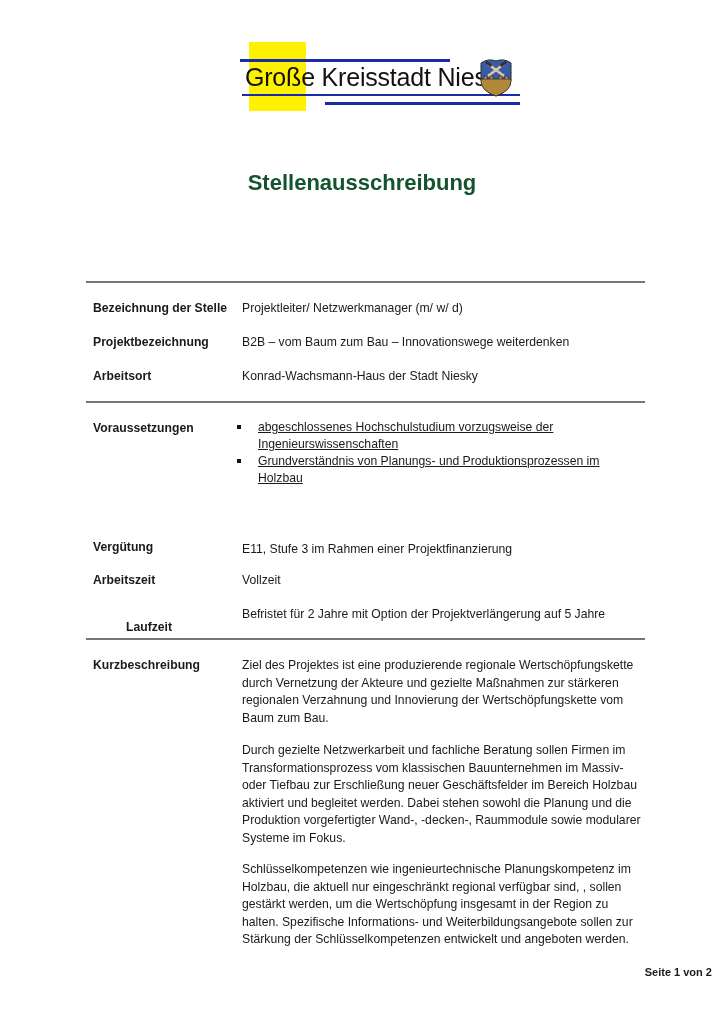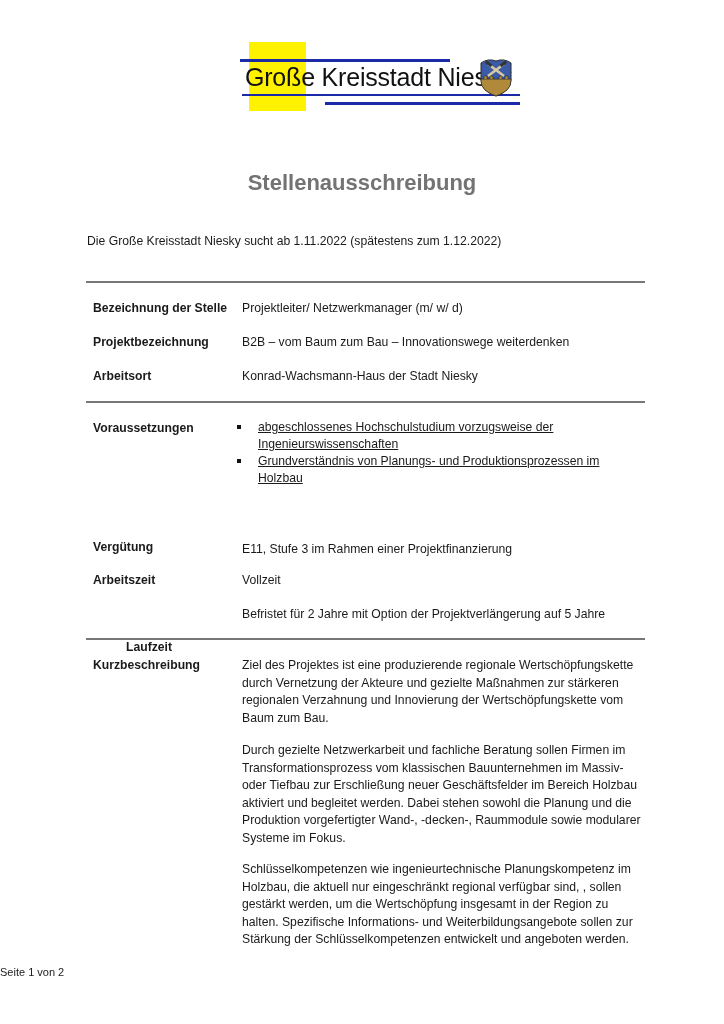--- a/index.html
+++ b/index.html
@@ -13,33 +13,33 @@
     .logo-line-top { left: 240px; top: 59px; width: 210px; height: 3px; background: #1a2aa8; }
     .logo-line-mid { left: 242px; top: 94px; width: 278px; height: 1.5px; background: #1a2aa8; }
     .logo-line-bot { left: 325px; top: 102px; width: 195px; height: 3px; background: #1a2aa8; }
     .logo-text {
       left: 245px; top: 63px; font-family: "Liberation Sans", sans-serif;
       font-size: 25px; color: #111; white-space: nowrap; letter-spacing: -0.2px;
     }
     .coat { left: 478px; top: 57px; width: 36px; height: 40px; }
     .title {
       left: 0; width: 724px; top: 170px; text-align: center;
-      font-size: 22px; font-weight: bold; color: #737373;
+      font-size: 22px; font-weight: bold; color: #14532d;
     }
     .intro { left: 87px; top: 233px; font-size: 12.2px; line-height: 17px; }
     .rule { left: 86px; width: 559px; height: 1.5px; background: #777; }
     .lbl { left: 93px; font-size: 12.2px; font-weight: bold; white-space: nowrap; }
     .val { left: 242px; font-size: 12.2px; white-space: nowrap; }
     .bullets { left: 232px; top: 419px; font-size: 12.2px; line-height: 17px; margin: 0; padding: 0; list-style: none; width: 400px; }
     .bullets li { position: relative; padding-left: 26px; text-decoration: underline; }
     .bullets li::before {
       content: ""; position: absolute; left: 5px; top: 6px; width: 4px; height: 4px; background: #111;
     }
     .para { left: 257px; width: 392px; font-size: 12.2px; line-height: 17.5px; margin: 0; }
-    .footer { left: 0; width: 712px; top: 966px; text-align: left; font-size: 11px; font-weight: normal; }
+    .footer { left: 0; width: 712px; top: 966px; text-align: right; font-size: 11px; font-weight: bold; }
   </style>
 </head>
 <body>
 
 <div class="abs logo-yellow"></div>
 <div class="abs logo-line-top"></div>
 <div class="abs logo-text">Große Kreisstadt Niesky</div>
 <div class="abs logo-line-mid"></div>
 <div class="abs logo-line-bot"></div>
 <svg class="abs coat" viewBox="0 0 36 40">
@@ -48,21 +48,20 @@
   <path d="M6 22 L6 19 L9 19 L9 22 M12 22 L12 19 L15 19 L15 22 M21 22 L21 19 L24 19 L24 22 M27 22 L27 19 L30 19 L30 22" fill="#b08a3a" stroke="#2a2a2a" stroke-width="0.6"></path>
   <line x1="10" y1="7" x2="26" y2="19" stroke="#d9c9a0" stroke-width="2.5"></line>
   <line x1="26" y1="7" x2="10" y2="19" stroke="#d9c9a0" stroke-width="2.5"></line>
   <rect x="7" y="5" width="7" height="3" fill="#333" transform="rotate(37 10 7)"></rect>
   <rect x="22" y="5" width="7" height="3" fill="#333" transform="rotate(-37 26 7)"></rect>
 </svg>
 
 <div class="abs title">Stellenausschreibung</div>
 
 <div class="abs intro">
-  <div>Die Große Kreisstadt Niesky sucht ab 1.11.2022 (spätestens zum 1.12.2022)</div>
 </div>
 
 <div class="abs rule" style="top:281px;"></div>
 
 <div class="abs lbl" style="top:301px;">Bezeichnung der Stelle</div>
 <div class="abs val" style="top:301px;">Projektleiter/ Netzwerkmanager (m/ w/ d)</div>
 <div class="abs lbl" style="top:335px;">Projektbezeichnung</div>
 <div class="abs val" style="top:335px;">B2B – vom Baum zum Bau – Innovationswege weiterdenken</div>
 <div class="abs lbl" style="top:369px;">Arbeitsort</div>
 <div class="abs val" style="top:369px;">Konrad-Wachsmann-Haus der Stadt Niesky</div>
@@ -72,21 +71,21 @@
 <div class="abs lbl" style="top:421px;">Voraussetzungen</div>
 <ul class="abs bullets">
   <li>abgeschlossenes Hochschulstudium vorzugsweise der Ingenieurswissenschaften</li>
   <li>Grundverständnis von Planungs- und Produktionsprozessen im Holzbau</li>
 </ul>
 
 <div class="abs lbl" style="top:540px;">Vergütung</div>
 <div class="abs val" style="top:542px;">E11, Stufe 3 im Rahmen einer Projektfinanzierung</div>
 <div class="abs lbl" style="top:573px;">Arbeitszeit</div>
 <div class="abs val" style="top:573px;">Vollzeit</div>
-<div class="abs lbl" style="top:640px;padding-left:33px;">Laufzeit</div>
+<div class="abs lbl" style="top:620px;padding-left:33px;">Laufzeit</div>
 <div class="abs val" style="top:607px;text-align:center;">Befristet für 2 Jahre mit Option der Projektverlängerung auf 5 Jahre</div>
 
 <div class="abs rule" style="top:638px;"></div>
 
 <div class="abs lbl" style="top:658px;">Kurzbeschreibung</div>
 <p class="abs para" style="top:657px; left:242px; width:400px;">Ziel des Projektes ist eine produzierende regionale Wertschöpfungskette durch Vernetzung der Akteure und gezielte Maßnahmen zur stärkeren regionalen Verzahnung und Innovierung der Wertschöpfungskette vom Baum zum Bau.</p>
 <p class="abs para" style="top:742px; left:242px; width:400px;">Durch gezielte Netzwerkarbeit und fachliche Beratung sollen Firmen im Transformationsprozess vom klassischen Bauunternehmen im Massiv- oder Tiefbau zur Erschließung neuer Geschäftsfelder im Bereich Holzbau aktiviert und begleitet werden. Dabei stehen sowohl die Planung und die Produktion vorgefertigter Wand-, -decken-, Raummodule sowie modularer Systeme im Fokus.</p>
 <p class="abs para" style="top:861px; left:242px; width:400px;">Schlüsselkompetenzen wie ingenieurtechnische Planungskompetenz im Holzbau, die aktuell nur eingeschränkt regional verfügbar sind, , sollen gestärkt werden, um die Wertschöpfung insgesamt in der Region zu halten. Spezifische Informations- und Weiterbildungsangebote sollen zur Stärkung der Schlüsselkompetenzen entwickelt und angeboten werden.</p>
 
 <div class="abs footer">Seite 1 von 2</div>

